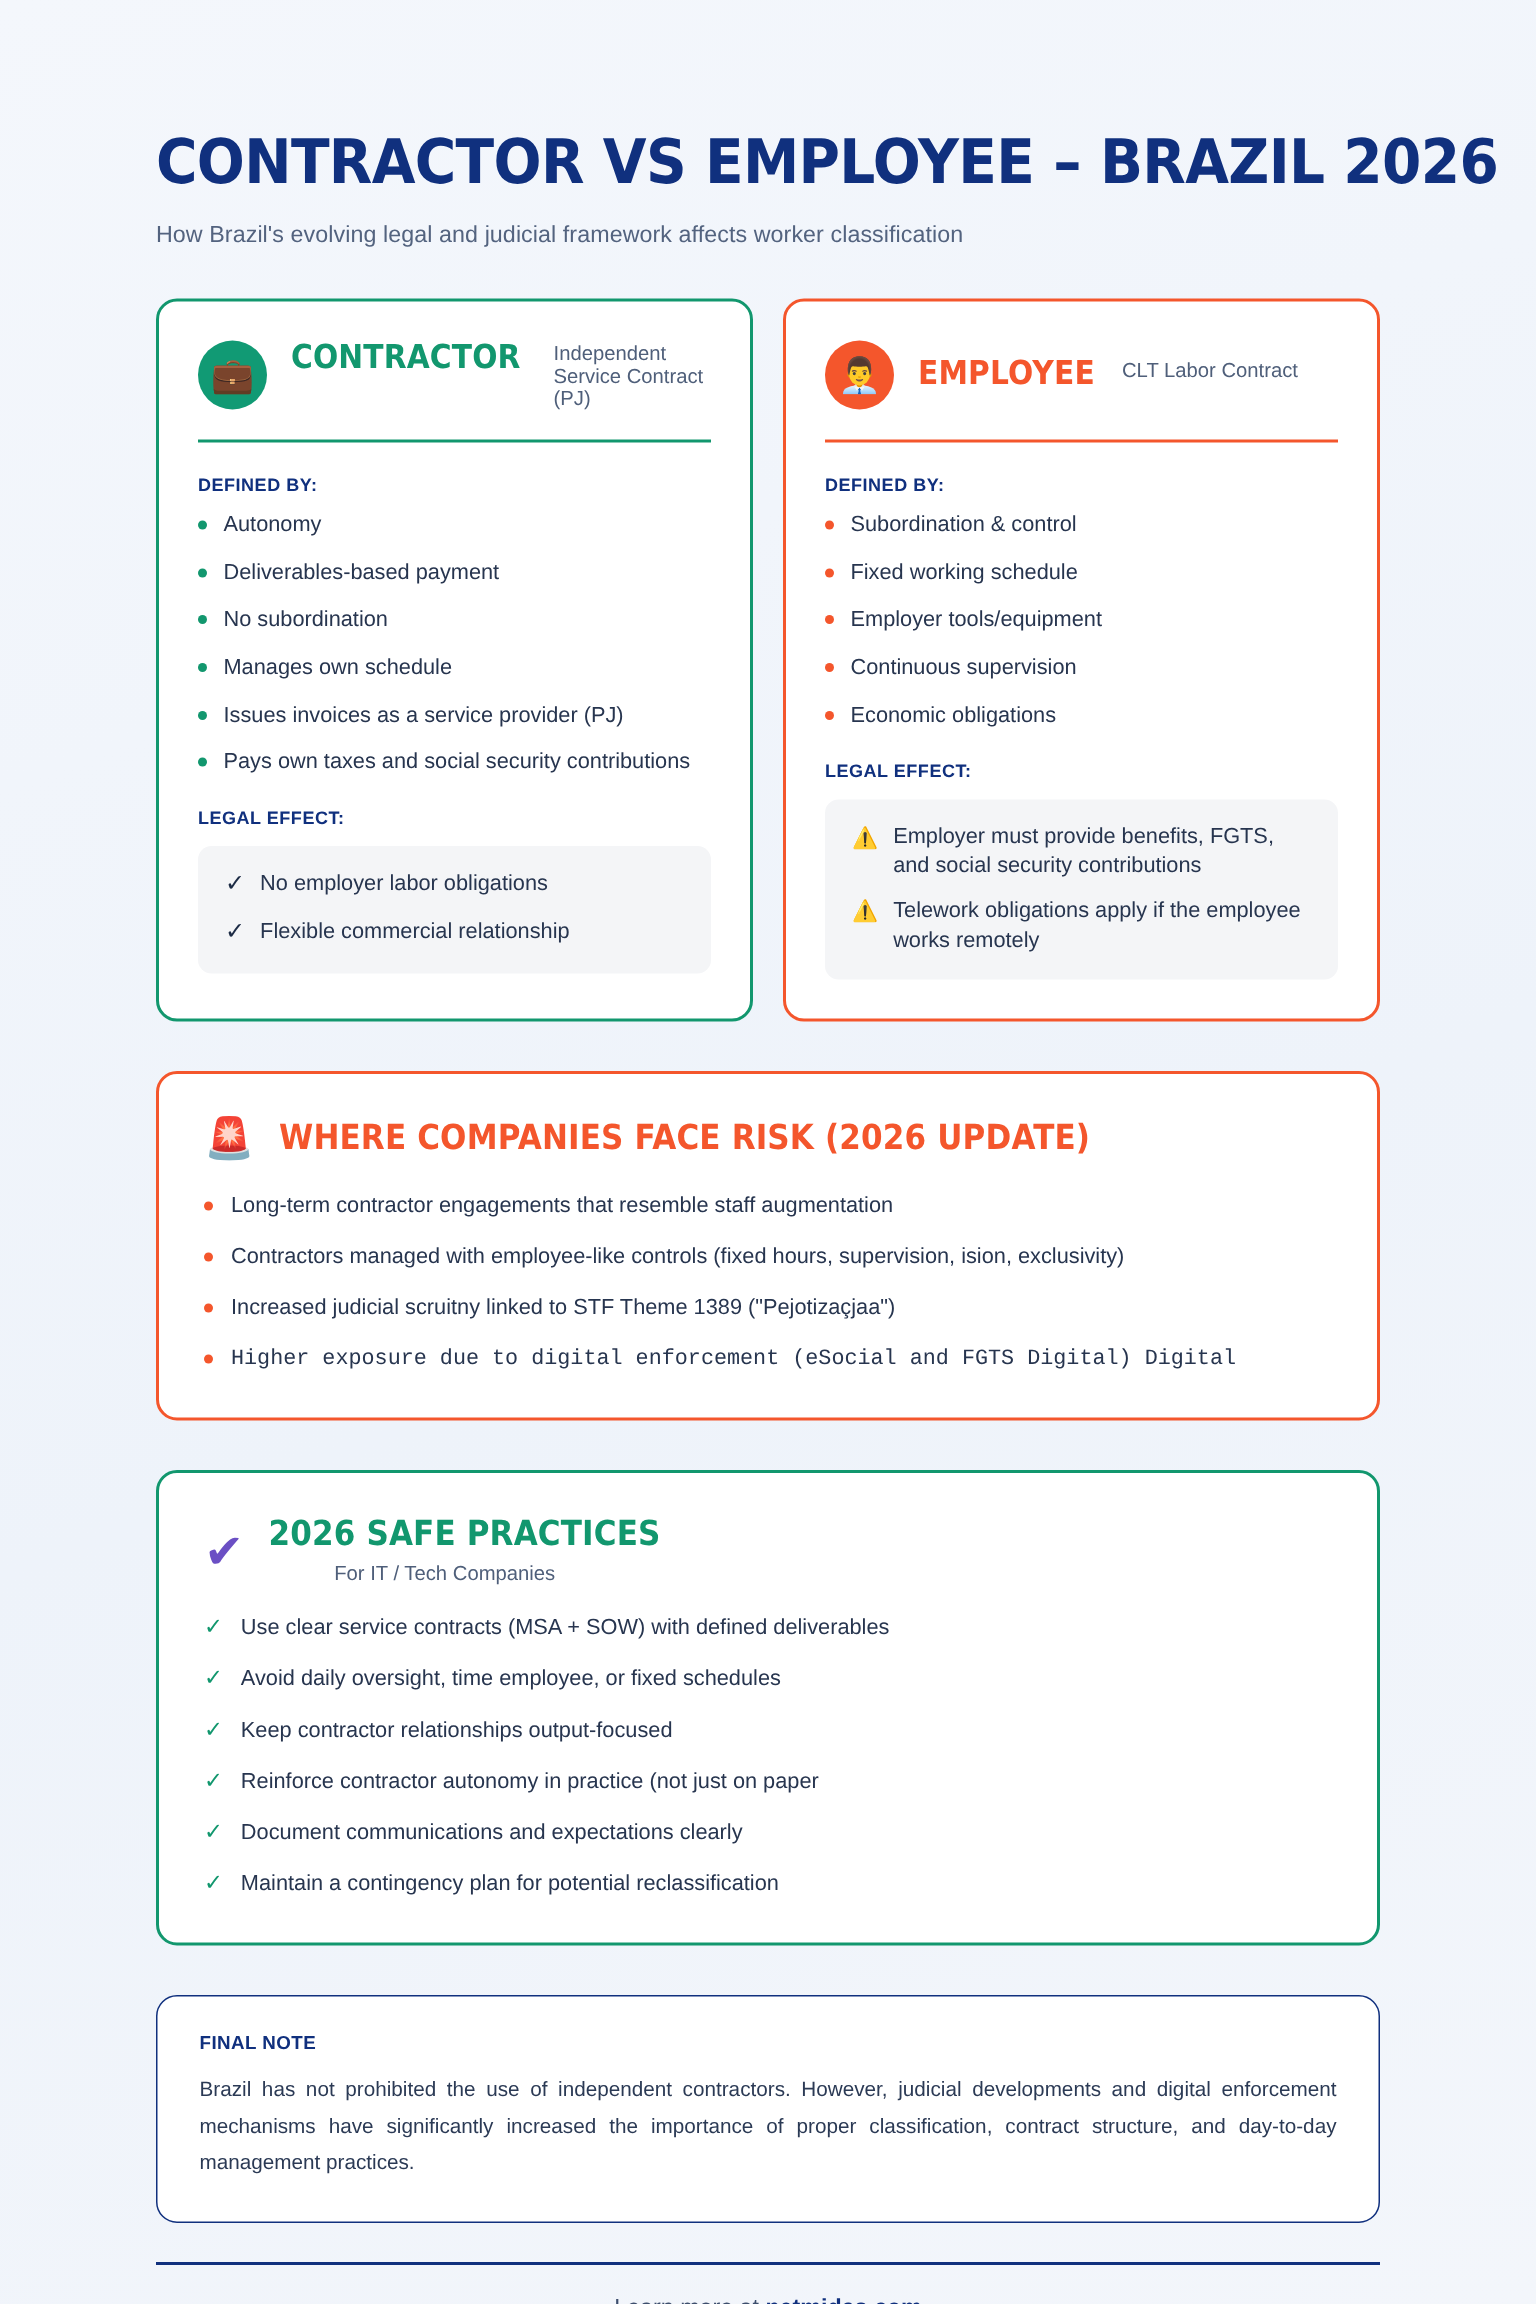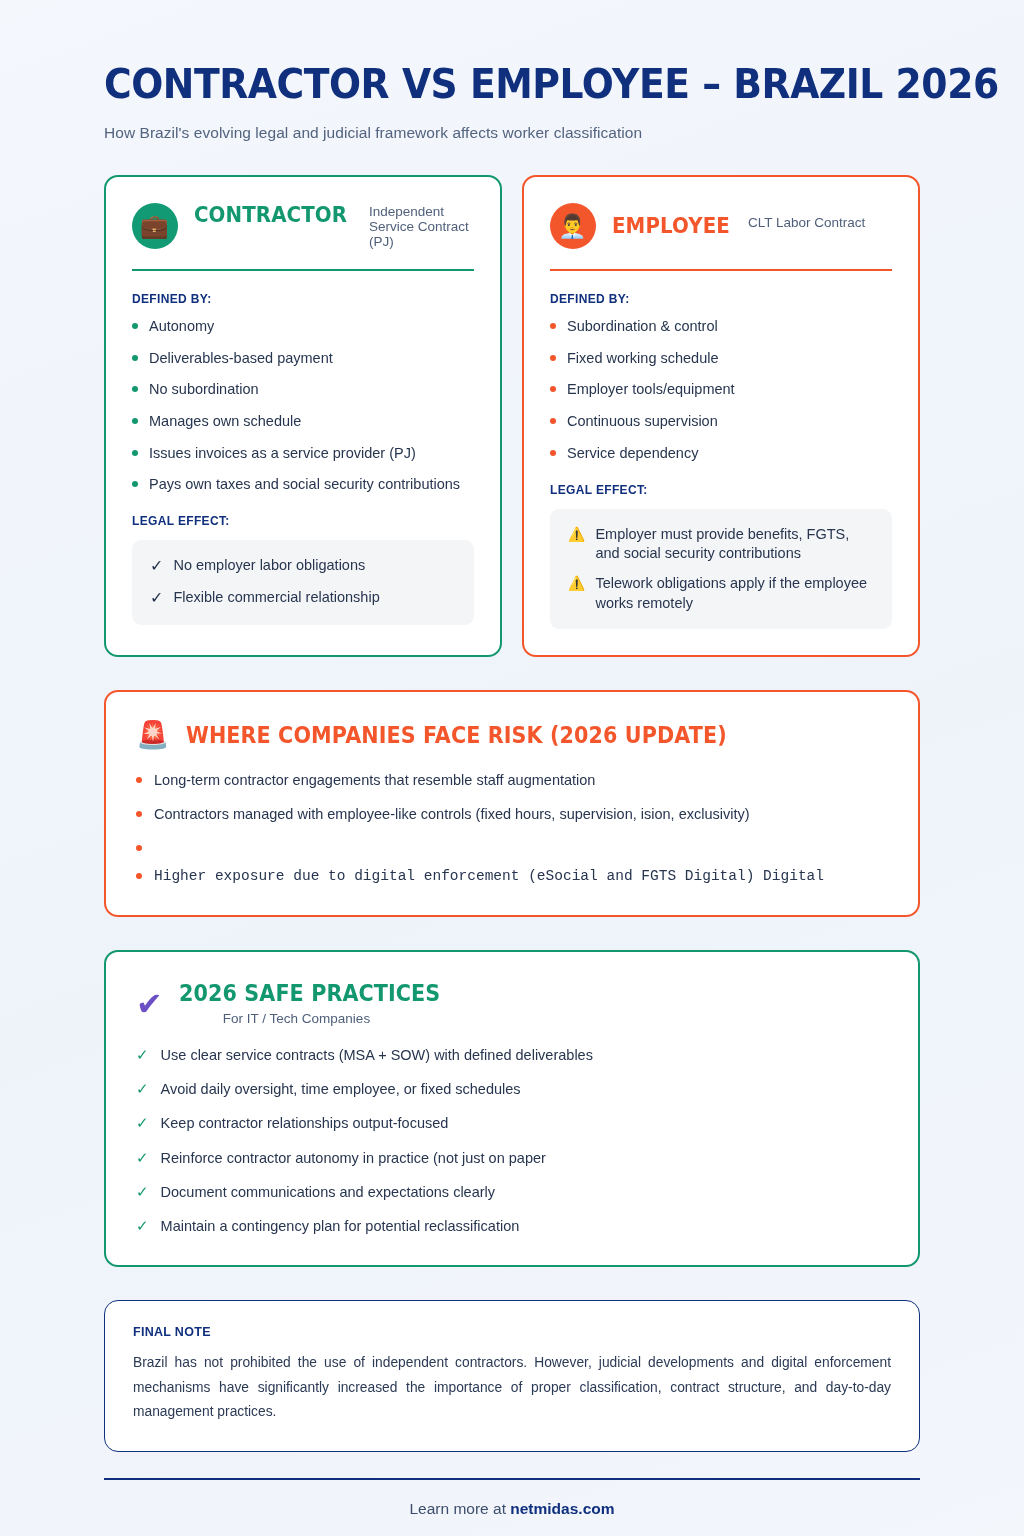--- a/index.html
+++ b/index.html
@@ -18,21 +18,21 @@
   }
 
   .page {
     position: absolute;
     left: 0; top: 0;
     width: 1024px; height: 1536px;
     padding: 0 104px;
   }
 
   
-  .header { padding-top: 62px; }
+  .header { padding-top: 86px; }
 
   .main-title {
     font-family: "DejaVu Sans", sans-serif;
     font-weight: 700;
     font-size: 41px;
     letter-spacing: -0.5px;
     color: #10307e;
     text-transform: uppercase;
     transform: scaleX(0.92);
     transform-origin: left center;
@@ -328,21 +328,21 @@
         <li>
             <span class="dot orange"></span>
             <span>Employer tools/equipment</span>
           </li>
         <li>
             <span class="dot orange"></span>
             <span>Continuous supervision</span>
           </li>
         <li>
             <span class="dot orange"></span>
-            <span>Service dependency</span>
+            <span>Economic obligations</span>
           </li>
       </ul>
       <div class="section-label">LEGAL EFFECT:</div>
       <div class="effect-box">
         <ul class="effect-list">
           <li>
               <span class="effect-ico">⚠️</span>
               <span>Employer must provide benefits, FGTS, and social security contributions</span>
             </li>
           <li>
@@ -364,20 +364,21 @@
       <li>
           <span class="dot orange"></span>
           <span>Long-term contractor engagements that resemble staff augmentation</span>
         </li>
       <li>
           <span class="dot orange"></span>
           <span>Contractors managed with employee-like controls (fixed hours, supervision, ision, exclusivity)</span>
         </li>
       <li>
           <span class="dot orange"></span>
+          <span>Increased judicial scruitny linked to STF Theme 1389 ("Pejotizaçjaa")</span>
         </li>
       <li>
           <span class="dot orange"></span>
           <span>Higher exposure due to digital enforcement (eSocial and FGTS Digital) Digital</span>
         </li>
     </ul>
   </div>
 
   <div class="panel green">
     <div class="panel-head">

